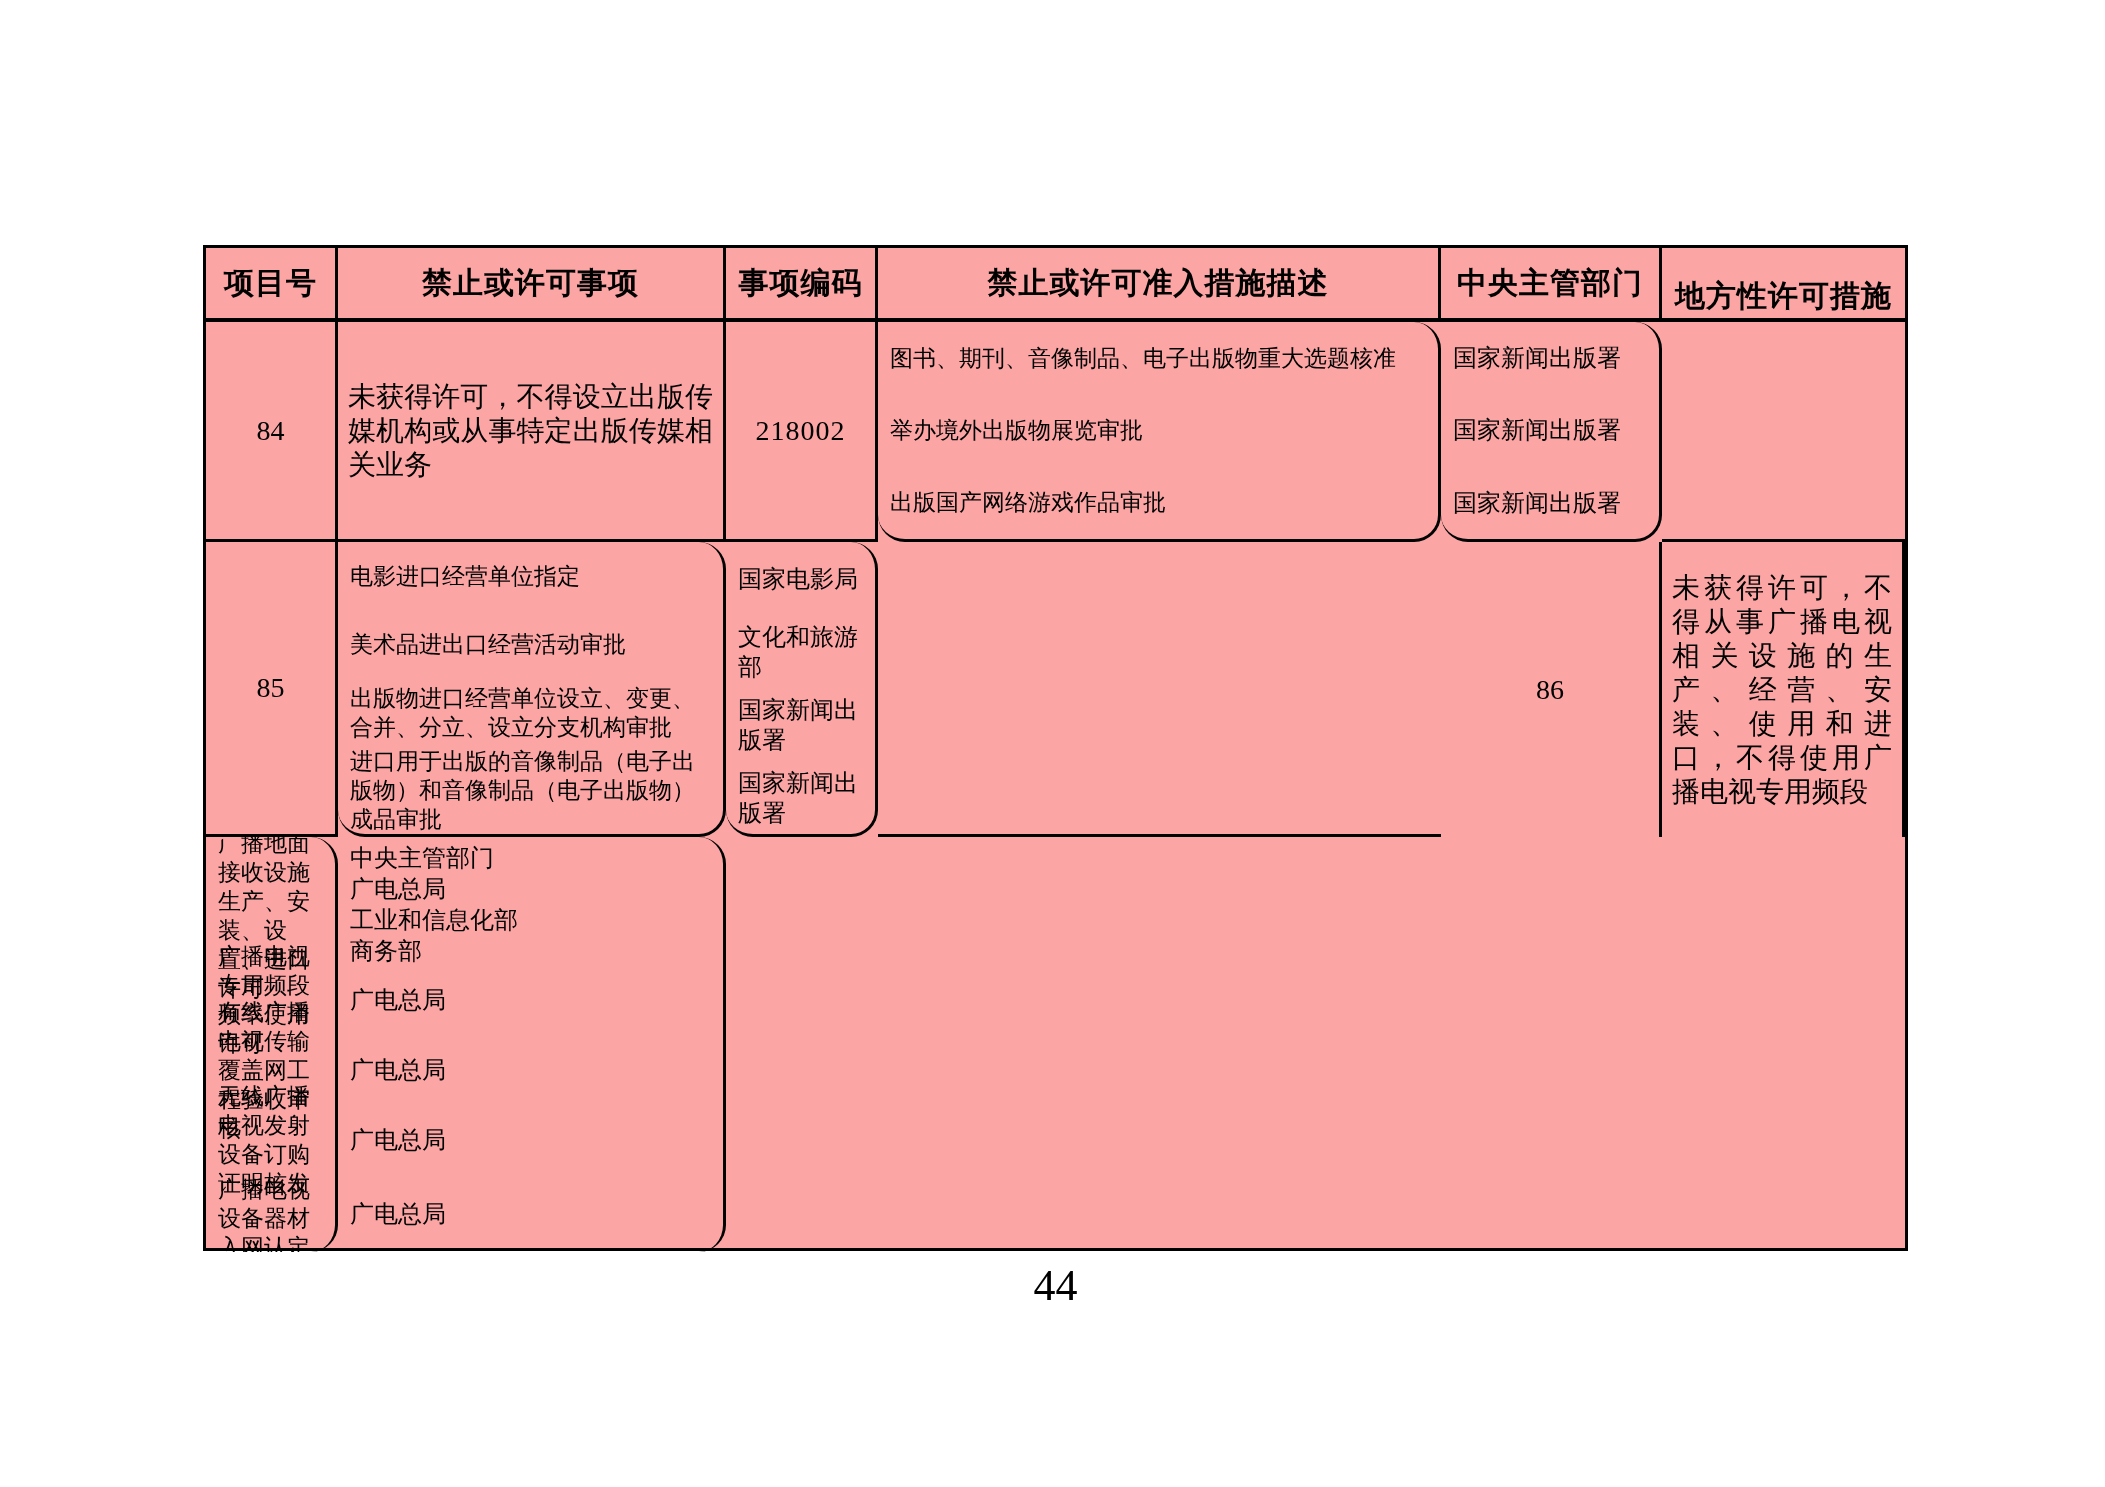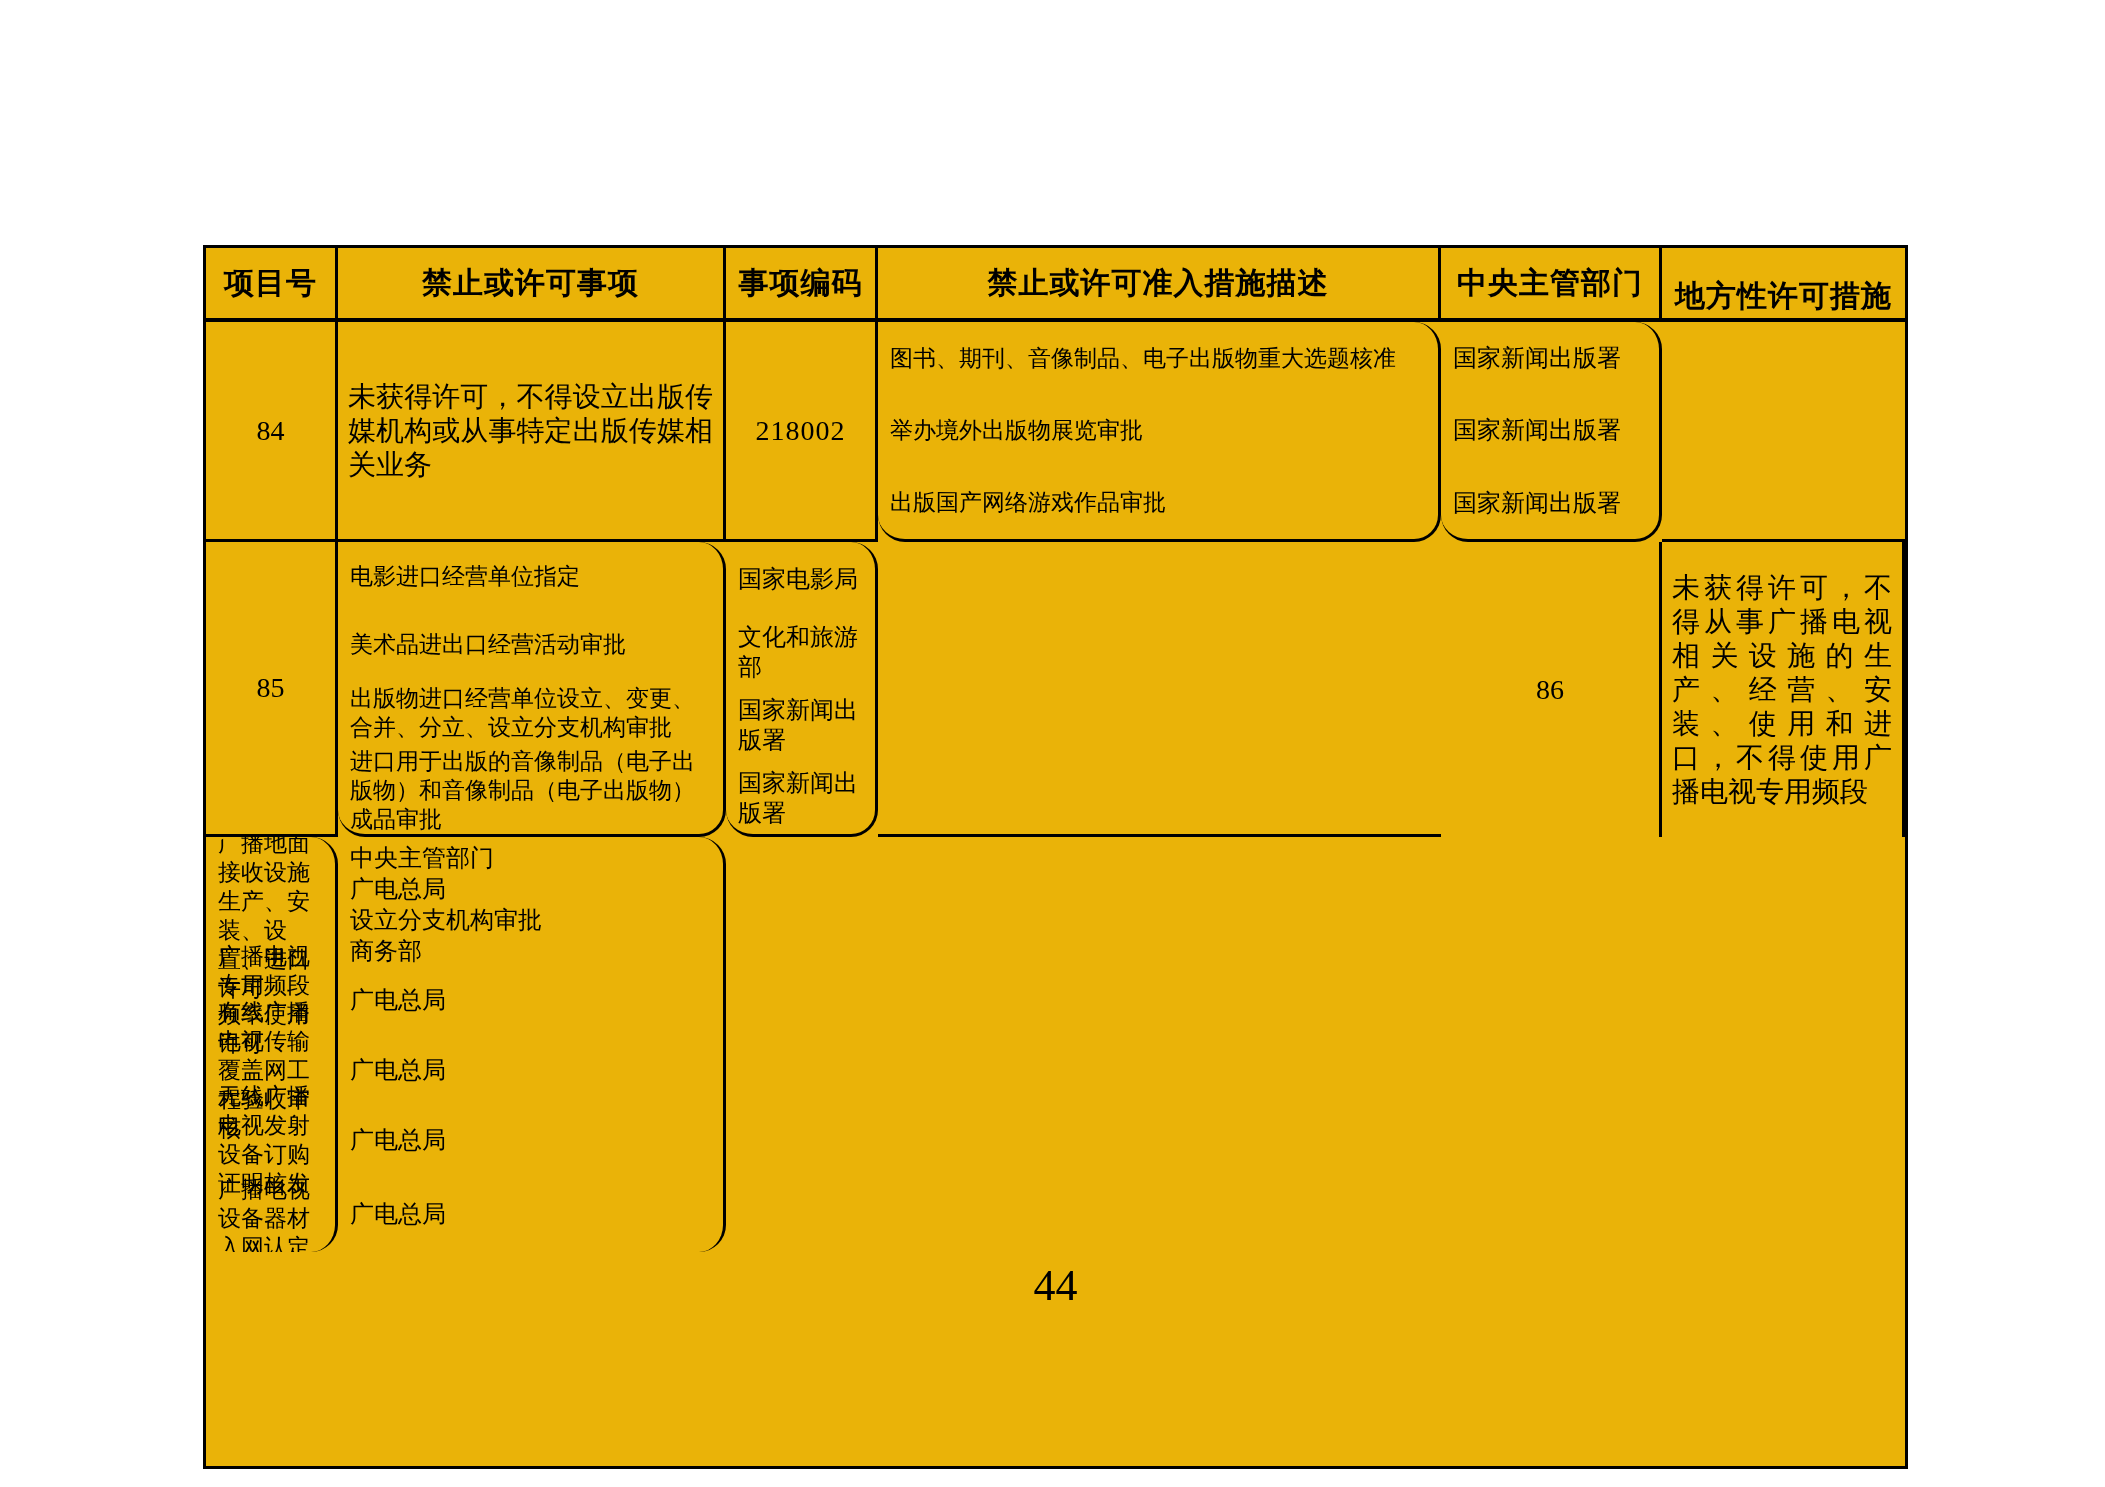--- a/index.html
+++ b/index.html
@@ -3,26 +3,26 @@
 <meta charset="utf-8">
 <style>
   * { box-sizing: border-box; margin: 0; padding: 0; }
   html,body { background:#ffffff; }
   body {
     width:2105px; height:1487px; position:relative; overflow:hidden;
     font-family:"Liberation Serif","DejaVu Serif",serif; color:#000;
   }
   .doc-table{
     position:absolute; left:203px; top:245px;
-    width:1705px; height:1224px;
+    width:1705px; height:1006px;
     border:3px solid #000;
     display:grid;
     grid-template-columns:132px 388px 152px 563px 221px 243px;
     grid-template-rows:74px 220px 295px 415px;
-    background:#eab308;
+    background:#fca5a5;
   }
   .cell{ border-right:3px solid #000; border-bottom:3px solid #000; overflow:hidden; }
   .cell.lc{ border-right:none;margin-top:26px; }
   .cell.lr{ border-bottom:none; }
   .hcell{
     display:flex; align-items:center; justify-content:center;
     font-weight:bold; font-size:30px; border-bottom-width:4px;
     letter-spacing:1px; white-space:nowrap;
   }
   .num{
@@ -114,21 +114,21 @@
     <div class="m">广播电视专用频段频率使用许可</div>
     <div class="m">有线广播电视传输覆盖网工程验收审核</div>
     <div class="m">无线广播电视发射设备订购证明核发</div>
     <div class="m">广播电视设备器材入网认定</div>
   </div>
   <div class="cell depts sub-c lr">
     <div class="d d-top">
       <div class="dept-lines">
         <div>中央主管部门</div>
         <div>广电总局</div>
-        <div>设立分支机构审批</div>
+        <div>工业和信息化部</div>
         <div>商务部</div>
       </div>
     </div>
     <div class="d">广电总局</div>
     <div class="d">广电总局</div>
     <div class="d">广电总局</div>
     <div class="d">广电总局</div>
   </div>
   <div class="cell local lc lr"></div>
 

